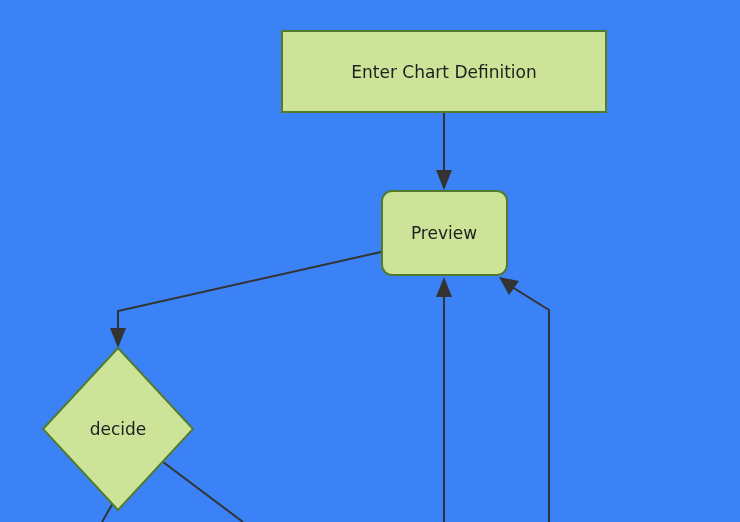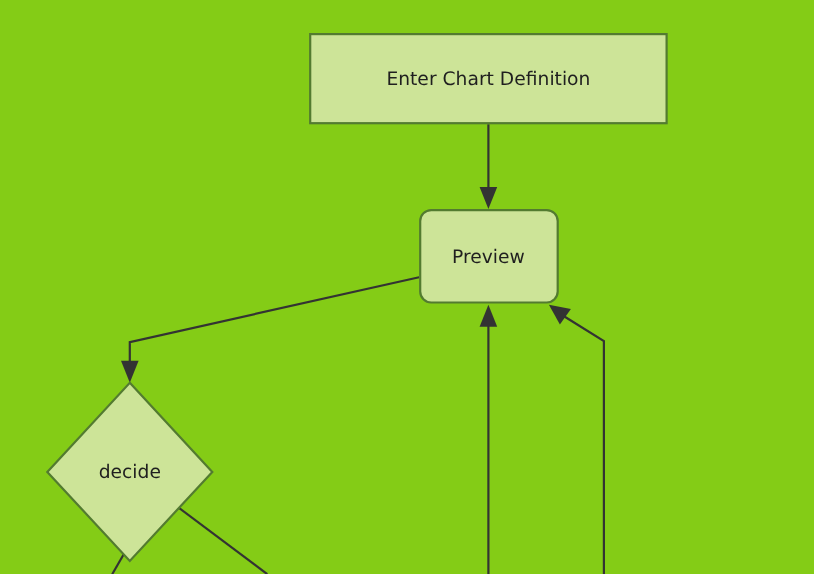--- a/index.html
+++ b/index.html
@@ -10,21 +10,21 @@
   body {
     width: 740px;
     height: 522px;
     overflow: hidden;
     font-family: "DejaVu Sans", "Liberation Sans", sans-serif;
   }
   #flowchart-root {
     position: relative;
     width: 740px;
     height: 522px;
-    background: #84cc16;
+    background: #3b82f6;
   }
   #flow-svg {
     position: absolute;
     left: 0;
     top: 0;
     width: 740px;
     height: 522px;
     display: block;
   }
   .node-shape {

